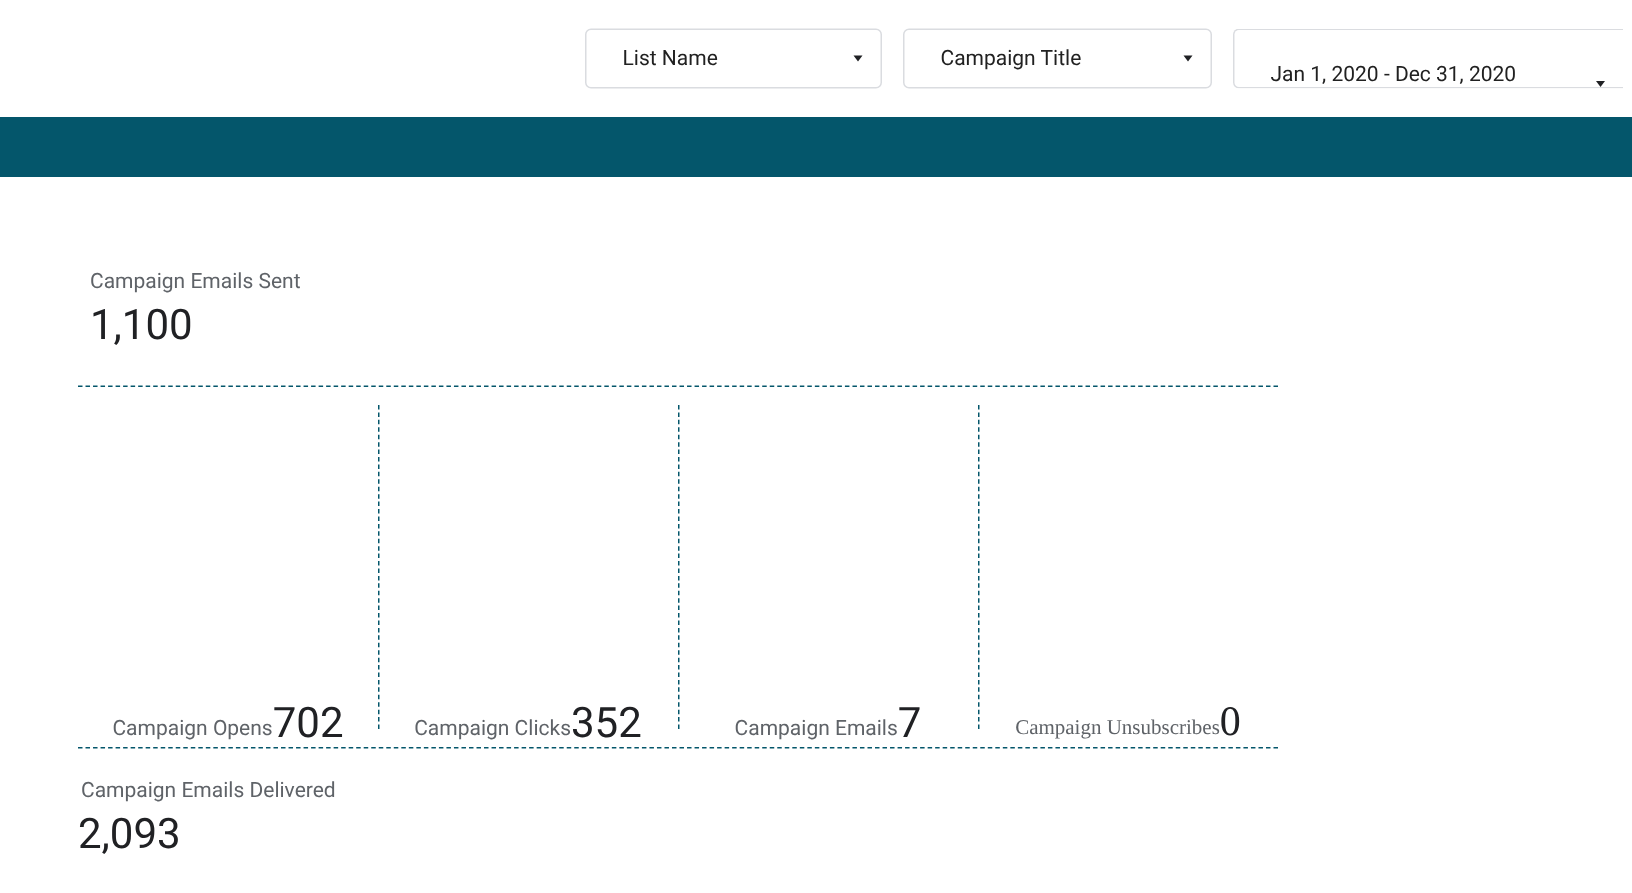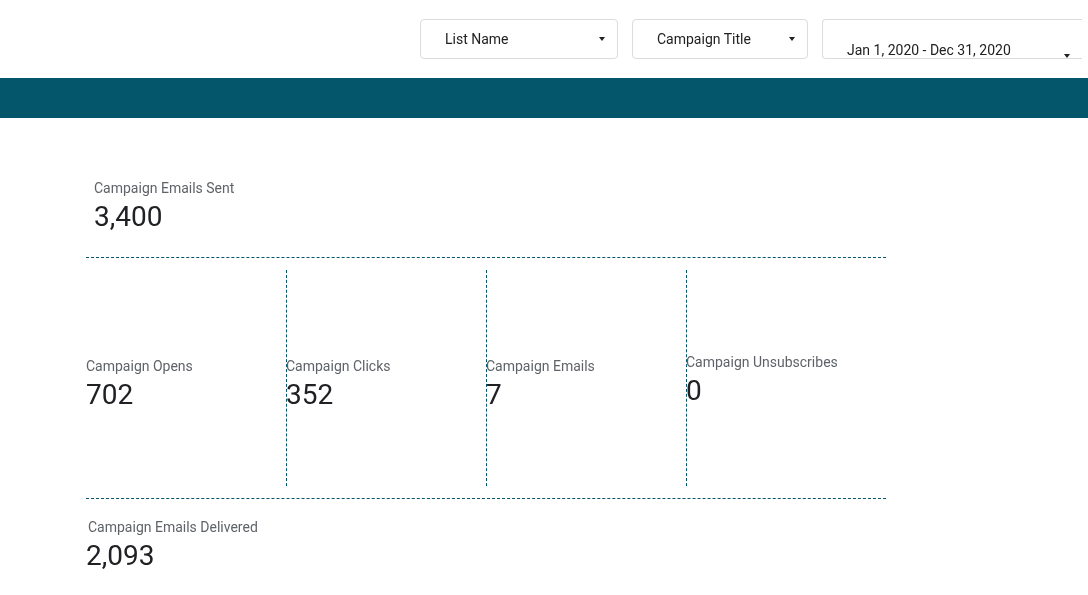--- a/index.html
+++ b/index.html
@@ -27,37 +27,37 @@
       display: flex;
       align-items: center;
       justify-content: space-between;
       padding: 0 12px 0 24px;
       color: #212121;
       font-size: 14px;
       cursor: pointer;
       user-select: none;
     }
     .select-a { width: 198px; text-align: right; }
-    .select-b { width: 176px; }
+    .select-b { width: 206px; }
     .select-c { width: 260px; border-right: none; border-top-right-radius: 0; border-bottom-right-radius: 0; align-items: flex-end; }
     .caret {
       width: 0; height: 0;
       border-left: 3px solid transparent;
       border-right: 3px solid transparent;
       border-top: 4px solid #202124;
       flex: 0 0 auto;
       margin-left: 8px;
     }
     .band {
       height: 40px;
       background: #04566b;
     }
     .content {
       padding-top: 62px;
-      padding-left: 86px;
+      padding-left: 52px;
     }
     .metric-label {
       font-size: 14px;
       color: #5f6368;
       margin-left: 8px;
       margin-bottom: 4px;
     }
     .metric-value {
       font-size: 28px;
       font-weight: 400;
@@ -76,34 +76,34 @@
     .row {
       display: flex;
       height: 228px;
       width: 800px;
       margin-top: 12px;
       margin-bottom: 0;
     }
     .cell {
       flex: 1 1 0;
       display: flex;
-      flex-direction: column;
+      flex-direction: row;
       justify-content: center;
-      align-items: flex-start;
+      align-items: flex-end;
       position: relative;
     }
     .cell + .cell::before {
       content: "";
       position: absolute;
       left: 0; top: 0; bottom: 12px;
       border-left: 1px dashed #04566b;
     }
     .cell .metric-label { margin: 0 0 4px 0; text-align: center; }
     .cell .metric-value { margin: 0; }
-    .cell-unsub { justify-content: center; }
+    .cell-unsub { justify-content: center; font-family: Liberation Serif, serif; }
     .cell-unsub .metric-label { margin-top: -8px; }
     .bottom {
       margin-top: 20px;
     }
     .bottom .metric-label { margin-left: 2px; }
     .bottom .metric-value { margin-left: 0; }
   </style>
 </head>
 <body>
 
@@ -121,21 +121,21 @@
     <span class="caret"></span>
   </div>
 </div>
 
 <div class="band"></div>
 
 <div class="content">
 
   <div>
     <div class="metric-label">Campaign Emails Sent</div>
-    <div class="metric-value">3,400</div>
+    <div class="metric-value">1,100</div>
   </div>
 
   <hr class="hr-dashed hr-top">
 
   <div class="row">
     <div class="cell">
       <div class="metric-label">Campaign Opens</div>
       <div class="metric-value">702</div>
     </div>
     <div class="cell">

